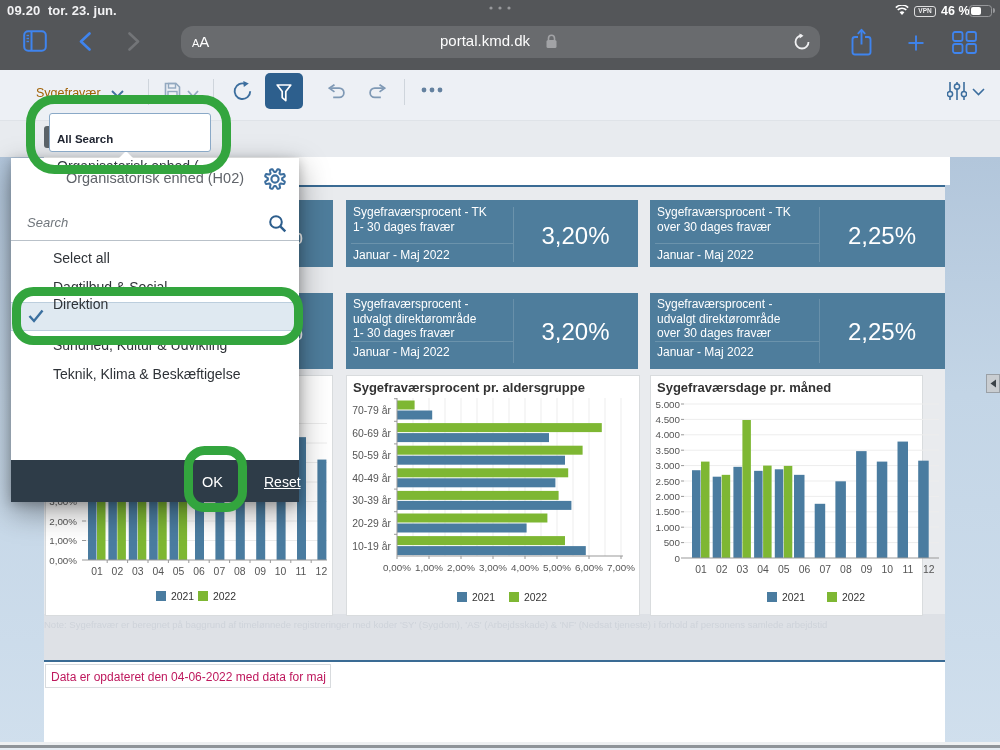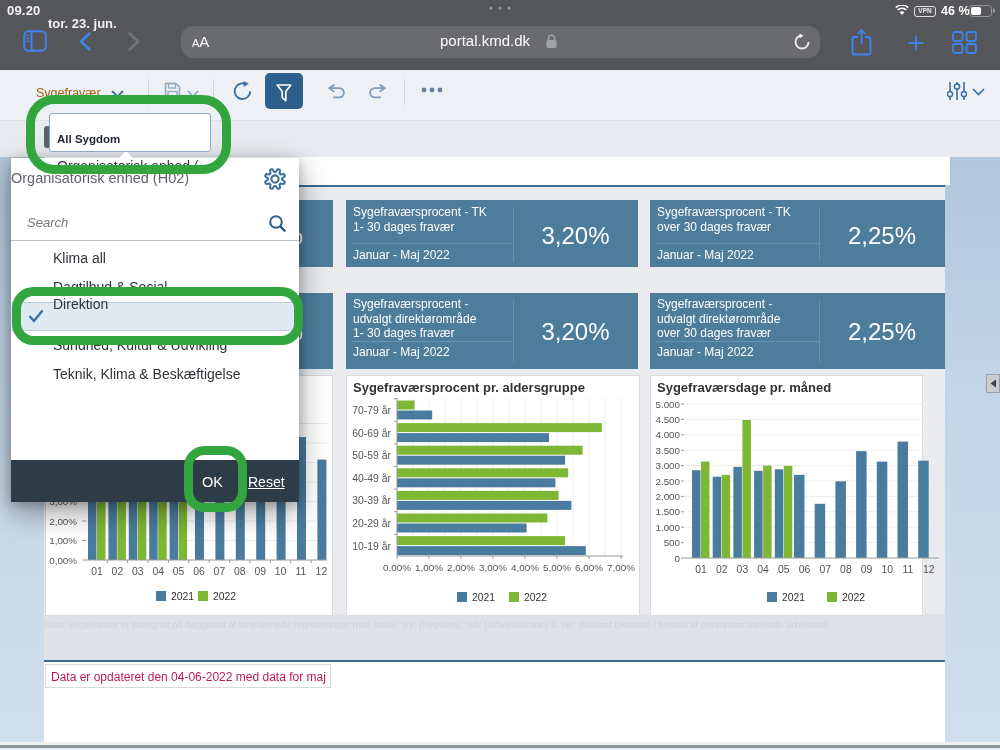--- a/index.html
+++ b/index.html
@@ -5,21 +5,21 @@
   * { margin:0; padding:0; box-sizing:border-box; }
   html,body { width:1000px; height:750px; overflow:hidden; }
   body { font-family:"Liberation Sans", sans-serif; position:relative; background:#cfdfec; }
   .abs { position:absolute; }
 </style>
 </head>
 <body>
 
 <div class="abs" style="left:0;top:0;width:1000px;height:70px;background:#545659;"></div>
 <div class="abs" style="left:7px;top:3px;color:#f2f2f4;font-size:13px;font-weight:bold;letter-spacing:.2px;">09.20</div>
-<div class="abs" style="left:48px;top:16px;color:#f2f2f4;font-size:13px;font-weight:bold;">tor. 23. jun.</div>
+<div class="abs" style="left:48px;top:3px;color:#f2f2f4;font-size:13px;font-weight:bold;">tor. 23. jun.</div>
 <svg class="abs" style="left:489px;top:6px;" width="22" height="4" viewBox="0 0 22 4">
     <circle cx="2" cy="2" r="1.6" fill="#98999c"></circle>
     <circle cx="11" cy="2" r="1.6" fill="#98999c"></circle>
     <circle cx="20" cy="2" r="1.6" fill="#98999c"></circle>
   </svg>
 
 <svg class="abs" style="left:895px;top:5px;" width="14" height="11" viewBox="0 0 14 11">
   <path d="M7 10 L4.6 7.2 A3.9 3.9 0 0 1 9.4 7.2 Z" fill="#fff"></path>
   <path d="M2.7 4.9 A6.2 6.2 0 0 1 11.3 4.9" stroke="#fff" stroke-width="1.5" fill="none"></path>
   <path d="M0.8 2.6 A9 9 0 0 1 13.2 2.6" stroke="#fff" stroke-width="1.5" fill="none"></path>
@@ -386,48 +386,48 @@
       <text x="191" y="225" font-size="10.4" fill="#333">2022</text>
     </svg></div>
 
 <div class="abs" style="left:986px;top:374px;width:14px;height:19px;background:#c9cdd1;border:1px solid #9aa0a6;"></div>
 <svg class="abs" style="left:989px;top:379px;" width="8" height="9" viewBox="0 0 8 9">
     <path d="M7 0.5 L1.5 4.5 L7 8.5 Z" fill="#3b4248"></path>
   </svg>
 
 <div class="abs" style="left:11px;top:158px;width:288px;height:344px;background:#fff;box-shadow:0 10px 28px rgba(0,0,0,.38), 0 2px 10px rgba(0,0,0,.2);"></div>
 <div class="abs" style="left:119px;top:151px;width:0;height:0;border-left:7px solid transparent;border-right:7px solid transparent;border-bottom:7px solid #fff;"></div>
-<div class="abs" style="left:11px;top:170px;width:288px;text-align:left;color:#60646a;font-size:14.5px;">Organisatorisk enhed (H02)</div>
+<div class="abs" style="left:11px;top:170px;width:288px;text-align:center;color:#60646a;font-size:14.5px;">Organisatorisk enhed (H02)</div>
 <svg class="abs" style="left:264px;top:168px;" width="22" height="22" viewBox="0 0 22 22">
   <path d="M18.1 11.0 L18.08 11.46 L18.2 11.95 L19.53 12.7 L20.79 13.62 L20.75 14.31 L20.52 14.94 L20.24 15.56 L19.78 16.07 L18.23 15.83 L16.76 15.42 L16.34 15.68 L16.02 16.02 L15.68 16.34 L15.42 16.76 L15.83 18.23 L16.07 19.78 L15.56 20.24 L14.94 20.52 L14.31 20.75 L13.62 20.79 L12.7 19.53 L11.95 18.2 L11.46 18.08 L11.0 18.1 L10.54 18.08 L10.05 18.2 L9.3 19.53 L8.38 20.79 L7.69 20.75 L7.06 20.52 L6.44 20.24 L5.93 19.78 L6.17 18.23 L6.58 16.76 L6.32 16.34 L5.98 16.02 L5.66 15.68 L5.24 15.42 L3.77 15.83 L2.22 16.07 L1.76 15.56 L1.48 14.94 L1.25 14.31 L1.21 13.62 L2.47 12.7 L3.8 11.95 L3.92 11.46 L3.9 11.0 L3.92 10.54 L3.8 10.05 L2.47 9.3 L1.21 8.38 L1.25 7.69 L1.48 7.06 L1.76 6.44 L2.22 5.93 L3.77 6.17 L5.24 6.58 L5.66 6.32 L5.98 5.98 L6.32 5.66 L6.58 5.24 L6.17 3.77 L5.93 2.22 L6.44 1.76 L7.06 1.48 L7.69 1.25 L8.38 1.21 L9.3 2.47 L10.05 3.8 L10.54 3.92 L11.0 3.9 L11.46 3.92 L11.95 3.8 L12.7 2.47 L13.62 1.21 L14.31 1.25 L14.94 1.48 L15.56 1.76 L16.07 2.22 L15.83 3.77 L15.42 5.24 L15.68 5.66 L16.02 5.98 L16.34 6.32 L16.76 6.58 L18.23 6.17 L19.78 5.93 L20.24 6.44 L20.52 7.06 L20.75 7.69 L20.79 8.38 L19.53 9.3 L18.2 10.05 L18.08 10.54 L18.1 11.0 Z" fill="none" stroke="#3c6e9e" stroke-width="2" stroke-linejoin="round"></path>
   <circle cx="11" cy="11" r="3.6" fill="none" stroke="#3c6e9e" stroke-width="2.1"></circle>
 </svg>
 <div class="abs" style="left:27px;top:215px;color:#70767c;font-size:13px;font-style:italic;">Search</div>
 <svg class="abs" style="left:268px;top:214px;" width="19" height="19" viewBox="0 0 19 19">
   <circle cx="8" cy="8" r="5.8" fill="none" stroke="#2c5d8c" stroke-width="2"></circle>
   <line x1="12.3" y1="12.3" x2="17.3" y2="17.3" stroke="#2c5d8c" stroke-width="2.4"></line>
 </svg>
 <div class="abs" style="left:11px;top:240px;width:288px;height:1px;background:#b9c1c9;"></div>
-<div class="abs" style="left:53px;top:250px;color:#2f3338;font-size:14px;">Klima all</div>
+<div class="abs" style="left:53px;top:250px;color:#2f3338;font-size:14px;">Select all</div>
 <div class="abs" style="left:53px;top:279px;color:#2f3338;font-size:14px;">Dagtilbud &amp; Social</div>
 
 <div class="abs" style="left:11px;top:302px;width:288px;height:29px;background:#dfe9f1;border-top:1px solid #bccedd;border-bottom:1px solid #bccedd;"></div>
 <svg class="abs" style="left:28px;top:309px;" width="16" height="14" viewBox="0 0 16 14">
     <path d="M1.5 7 L6 12 L14.5 1.5" stroke="#3a6f9f" stroke-width="2.4" fill="none"></path>
   </svg>
 <div class="abs" style="left:53px;top:296px;color:#2f3338;font-size:14px;">Direktion</div>
 <div class="abs" style="left:53px;top:337px;color:#2f3338;font-size:14px;">Sundhed, Kultur &amp; Udvikling</div>
 <div class="abs" style="left:53px;top:366px;color:#2f3338;font-size:14px;">Teknik, Klima &amp; Beskæftigelse</div>
 
 <div class="abs" style="left:11px;top:460px;width:288px;height:42px;background:#2e3c48;"></div>
 <div class="abs" style="left:202px;top:474px;color:#fff;font-size:14.5px;">OK</div>
-<div class="abs" style="left:248px;top:474px;color:#fff;font-size:14px;text-decoration:underline;">Reset</div>
+<div class="abs" style="left:264px;top:474px;color:#fff;font-size:14px;text-decoration:underline;">Reset</div>
 
 <div class="abs" style="left:44px;top:126px;width:17px;height:22px;background:#5a6268;border-radius:3px 0 0 3px;"></div>
 <div class="abs" style="left:49px;top:113px;width:162px;height:39px;background:#fff;border:1.5px solid #8aa9c7;border-radius:3px;"></div>
 <div class="abs" style="left:57px;top:118px;color:#333a42;font-size:14px;margin-top:40px;">Organisatorisk enhed (...</div>
-<div class="abs" style="left:57px;top:133px;color:#1f2430;font-size:11.5px;font-weight:bold;">All Sygdom</div>
+<div class="abs" style="left:57px;top:133px;color:#1f2430;font-size:11.5px;font-weight:bold;">All Search</div>
 
 <svg class="abs" style="left:0;top:0;pointer-events:none;" width="1000" height="750" viewBox="0 0 1000 750">
   <rect x="30.5" y="99.5" width="196" height="70" rx="24" fill="none" stroke="#33a53e" stroke-width="9"></rect>
   <rect x="16.5" y="291.5" width="282" height="49" rx="17" fill="none" stroke="#33a53e" stroke-width="9"></rect>
   <rect x="188.5" y="450.5" width="54" height="57" rx="16" fill="none" stroke="#33a53e" stroke-width="9"></rect>
 </svg>
 
 </body></html>

